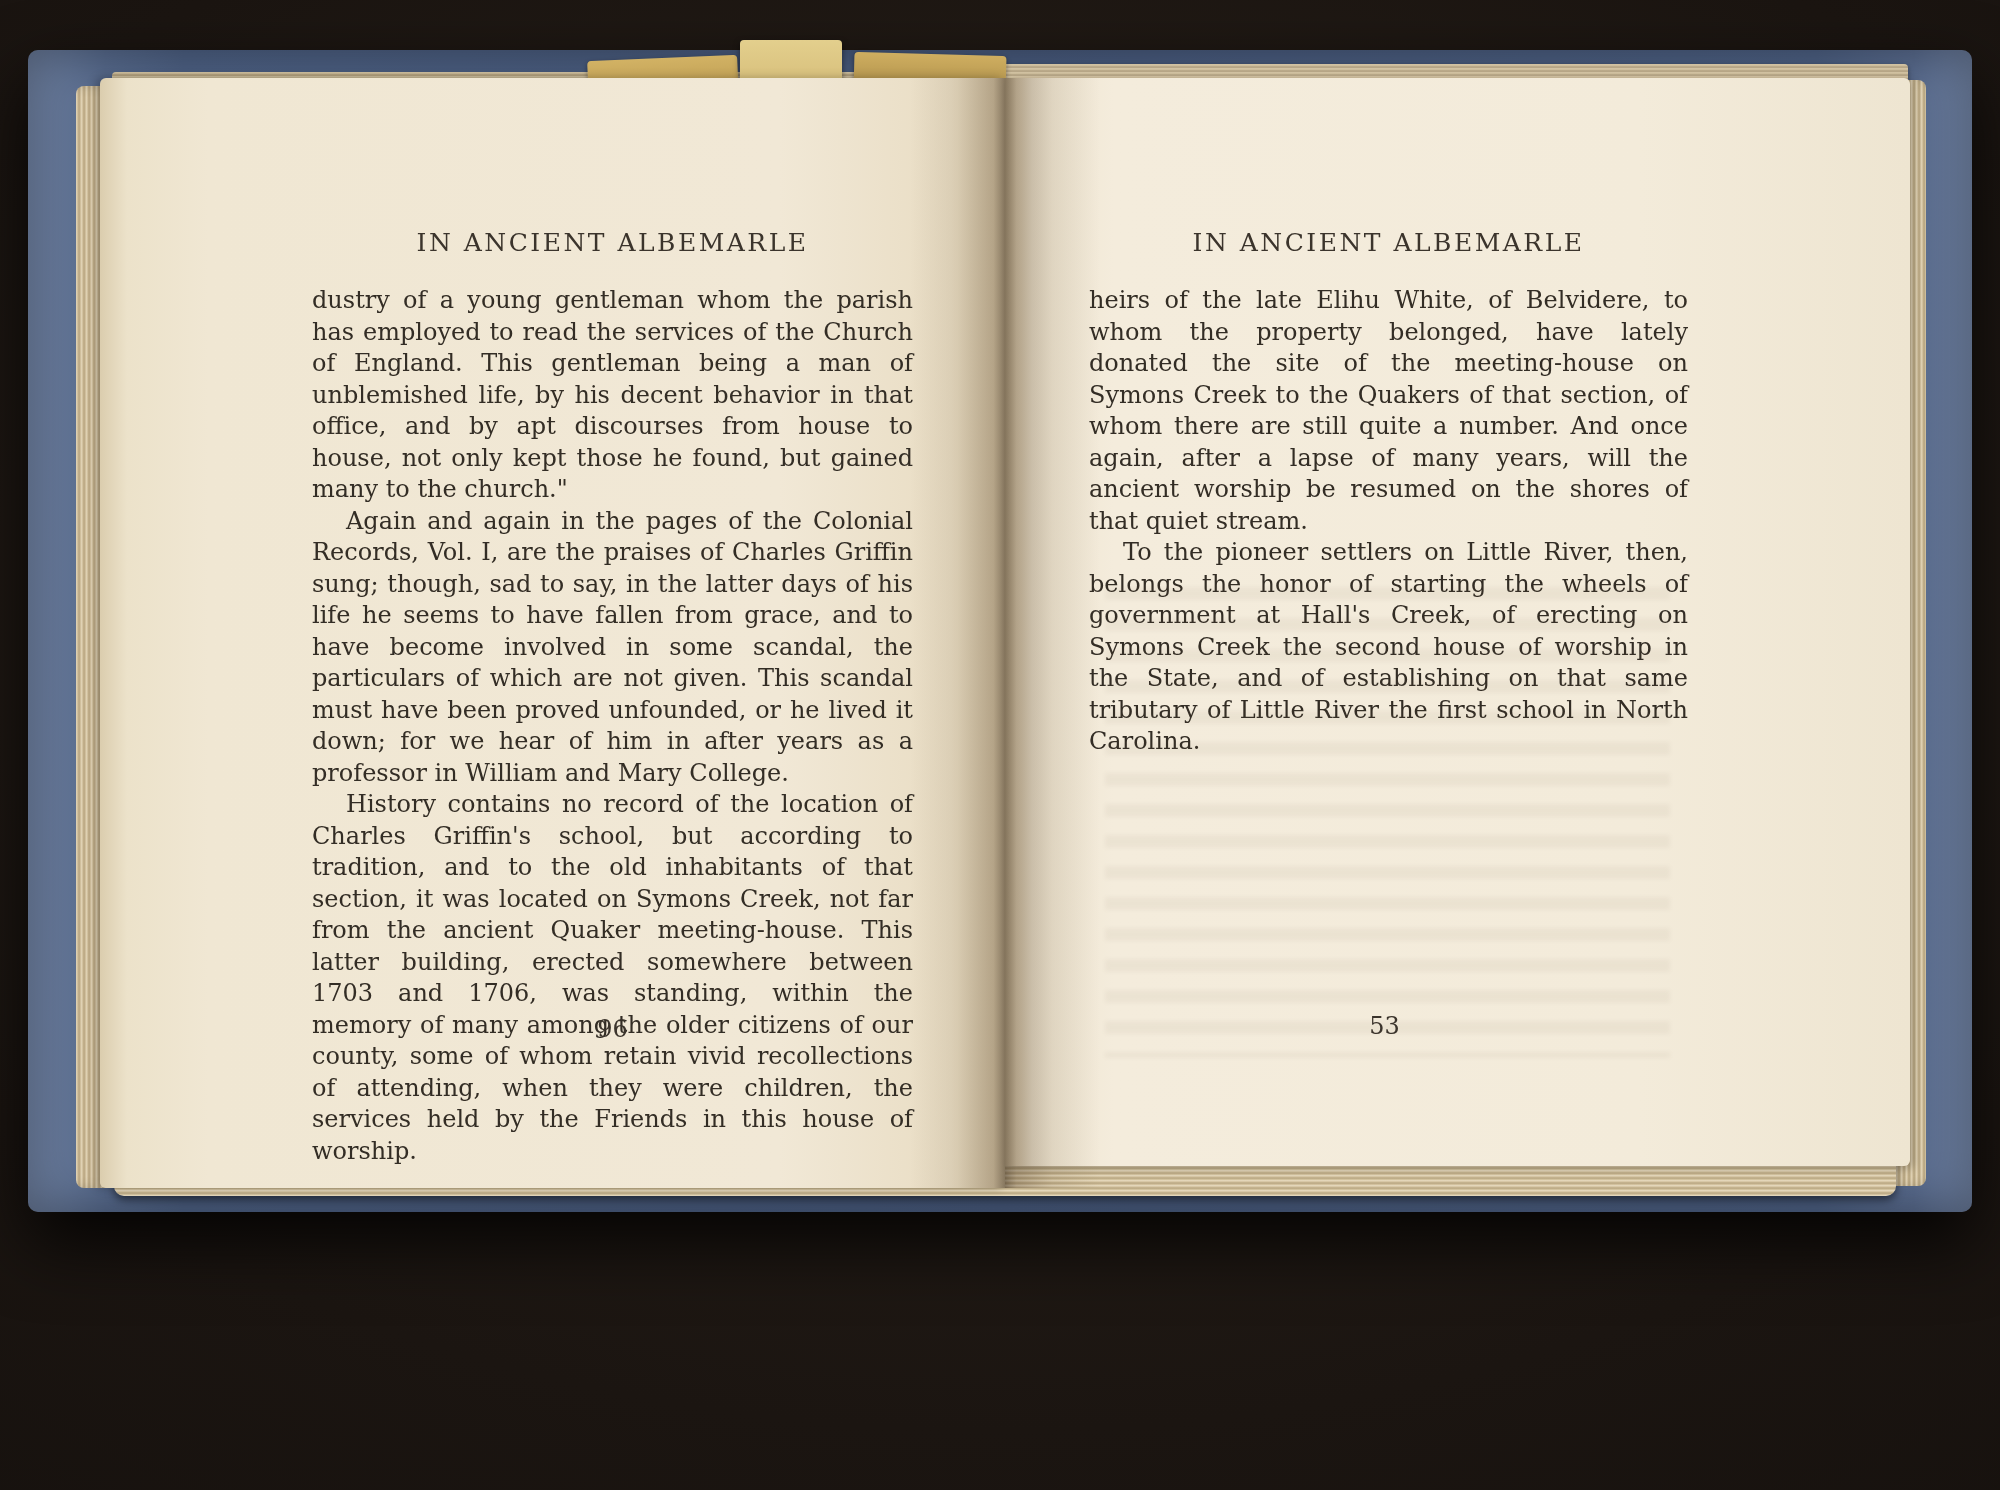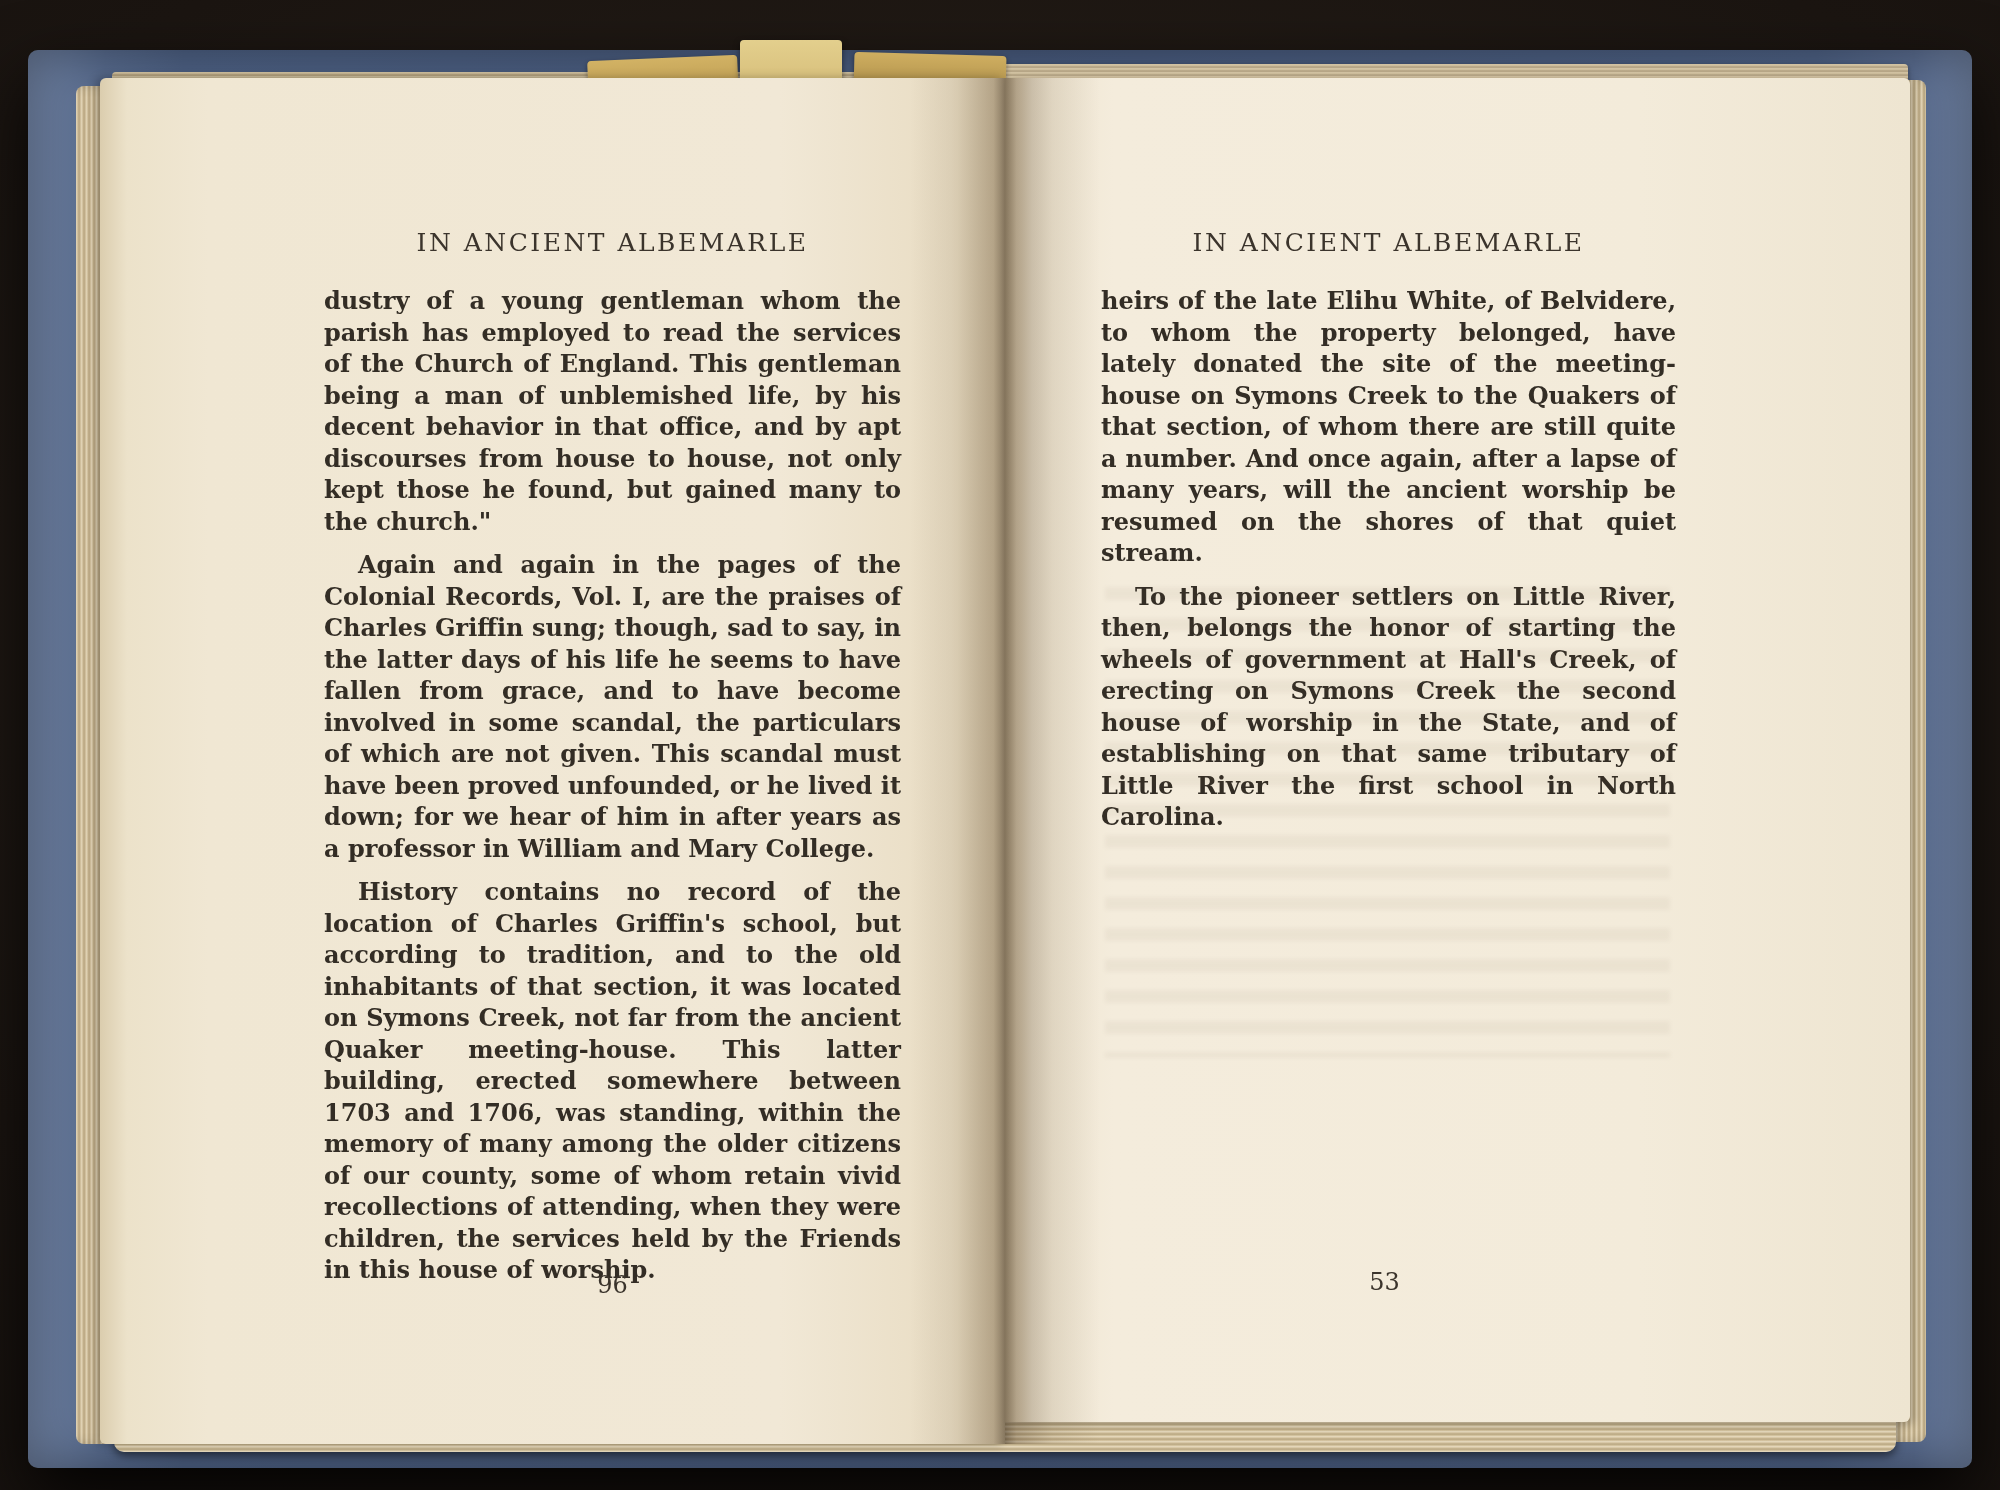--- a/index.html
+++ b/index.html
@@ -7,21 +7,21 @@
     width:2000px; height:1490px;
     background:#0e0b09;
     overflow:hidden;
     position:relative;
     font-family:"DejaVu Serif","Liberation Serif",serif;
   }
   .scene {
     position:absolute; inset:0;
     background: radial-gradient(ellipse 140% 120% at 50% 42%, #2a221b 0%, #1b1511 45%, #0d0a08 100%);
   }
-  .book { position:absolute; left:28px; top:50px; width:1944px; height:1418px; }
+  .book { position:absolute; left:28px; top:50px; width:1944px; height:1162px; }
   .cover {
     position:absolute; inset:0; border-radius:10px;
     background: linear-gradient(90deg, #6d7f9f 0%, #55688a 4%, #4b5e80 8%, #46587a 50%, #4b5e80 92%, #57698b 97%, #6d7f9f 100%);
     box-shadow: 0 30px 70px rgba(0,0,0,0.85), inset 0 0 50px rgba(0,0,0,0.35);
   }
   .edge-top-right {
     position:absolute; top:14px; left:46%; right:64px; height:36px;
     background: repeating-linear-gradient(180deg, #d3c4a4 0px, #cbbb99 2px, #a8977a 3px, #c4b492 4px);
     border-radius:4px; box-shadow:0 2px 5px rgba(0,0,0,0.4);
   }
@@ -94,21 +94,21 @@
     font-size:25px; letter-spacing:2.5px; color:#3b342c;
   }
   .page-left  .running-head { margin-left:212px; margin-right:92px; }
   .page-right .running-head { margin-left:84px;  margin-right:222px; }
   .text-block {
     margin-top:28px; font-size:24px; line-height:31.5px;
     text-align:justify; color:#332d25;
   }
   .page-left  .text-block { margin-left:212px; margin-right:92px; }
   .page-right .text-block { margin-left:84px;  margin-right:222px; }
-  .text-block p { margin:12px; text-indent:34px;font-weight:bold; }
+  .text-block p { margin:0; text-indent:34px; }
   .text-block p.no-indent { text-indent:0; }
   .folio { position:absolute; text-align:center; font-size:24px; color:#3b342c; }
   .page-left  .folio { bottom:145px; left:212px; right:92px; }
   .page-right .folio { bottom:126px; left:76px;  right:222px; }
   .bleed {
     position:absolute; top:500px; left:100px; right:240px; height:480px;
     opacity:0.055; filter:blur(2px); pointer-events:none;
     background: repeating-linear-gradient(180deg,
       transparent 0px, transparent 9px,
       #6b5a40 9px, #6b5a40 22px,

